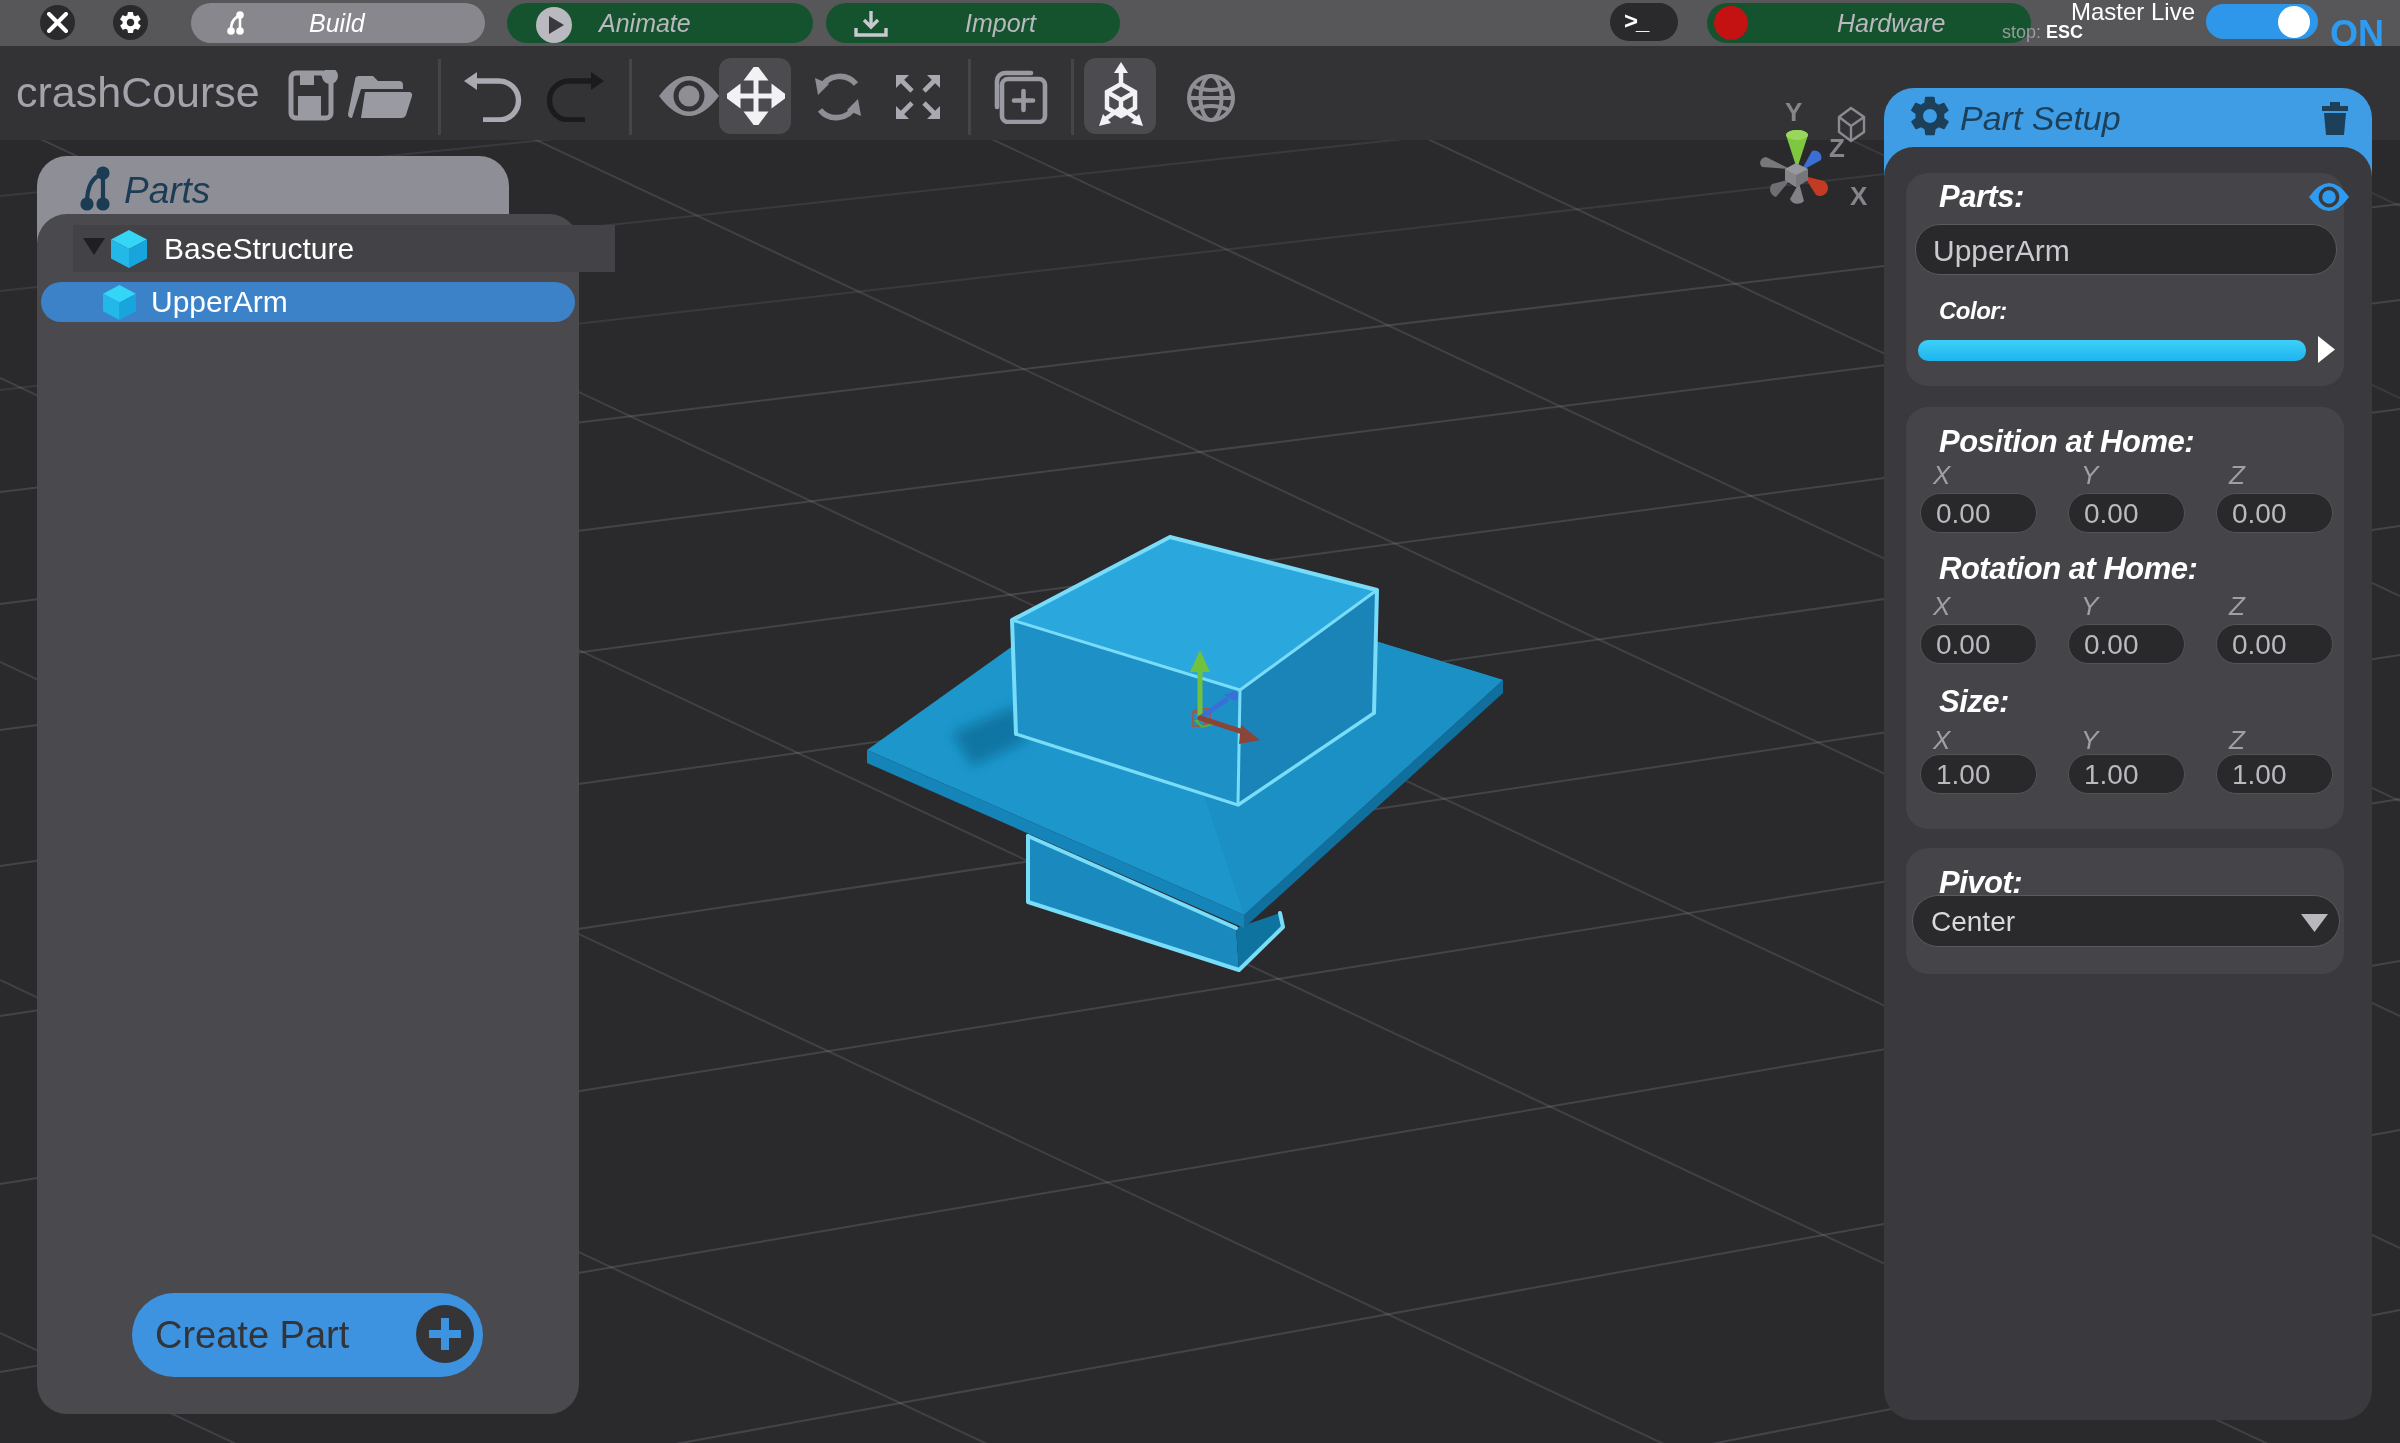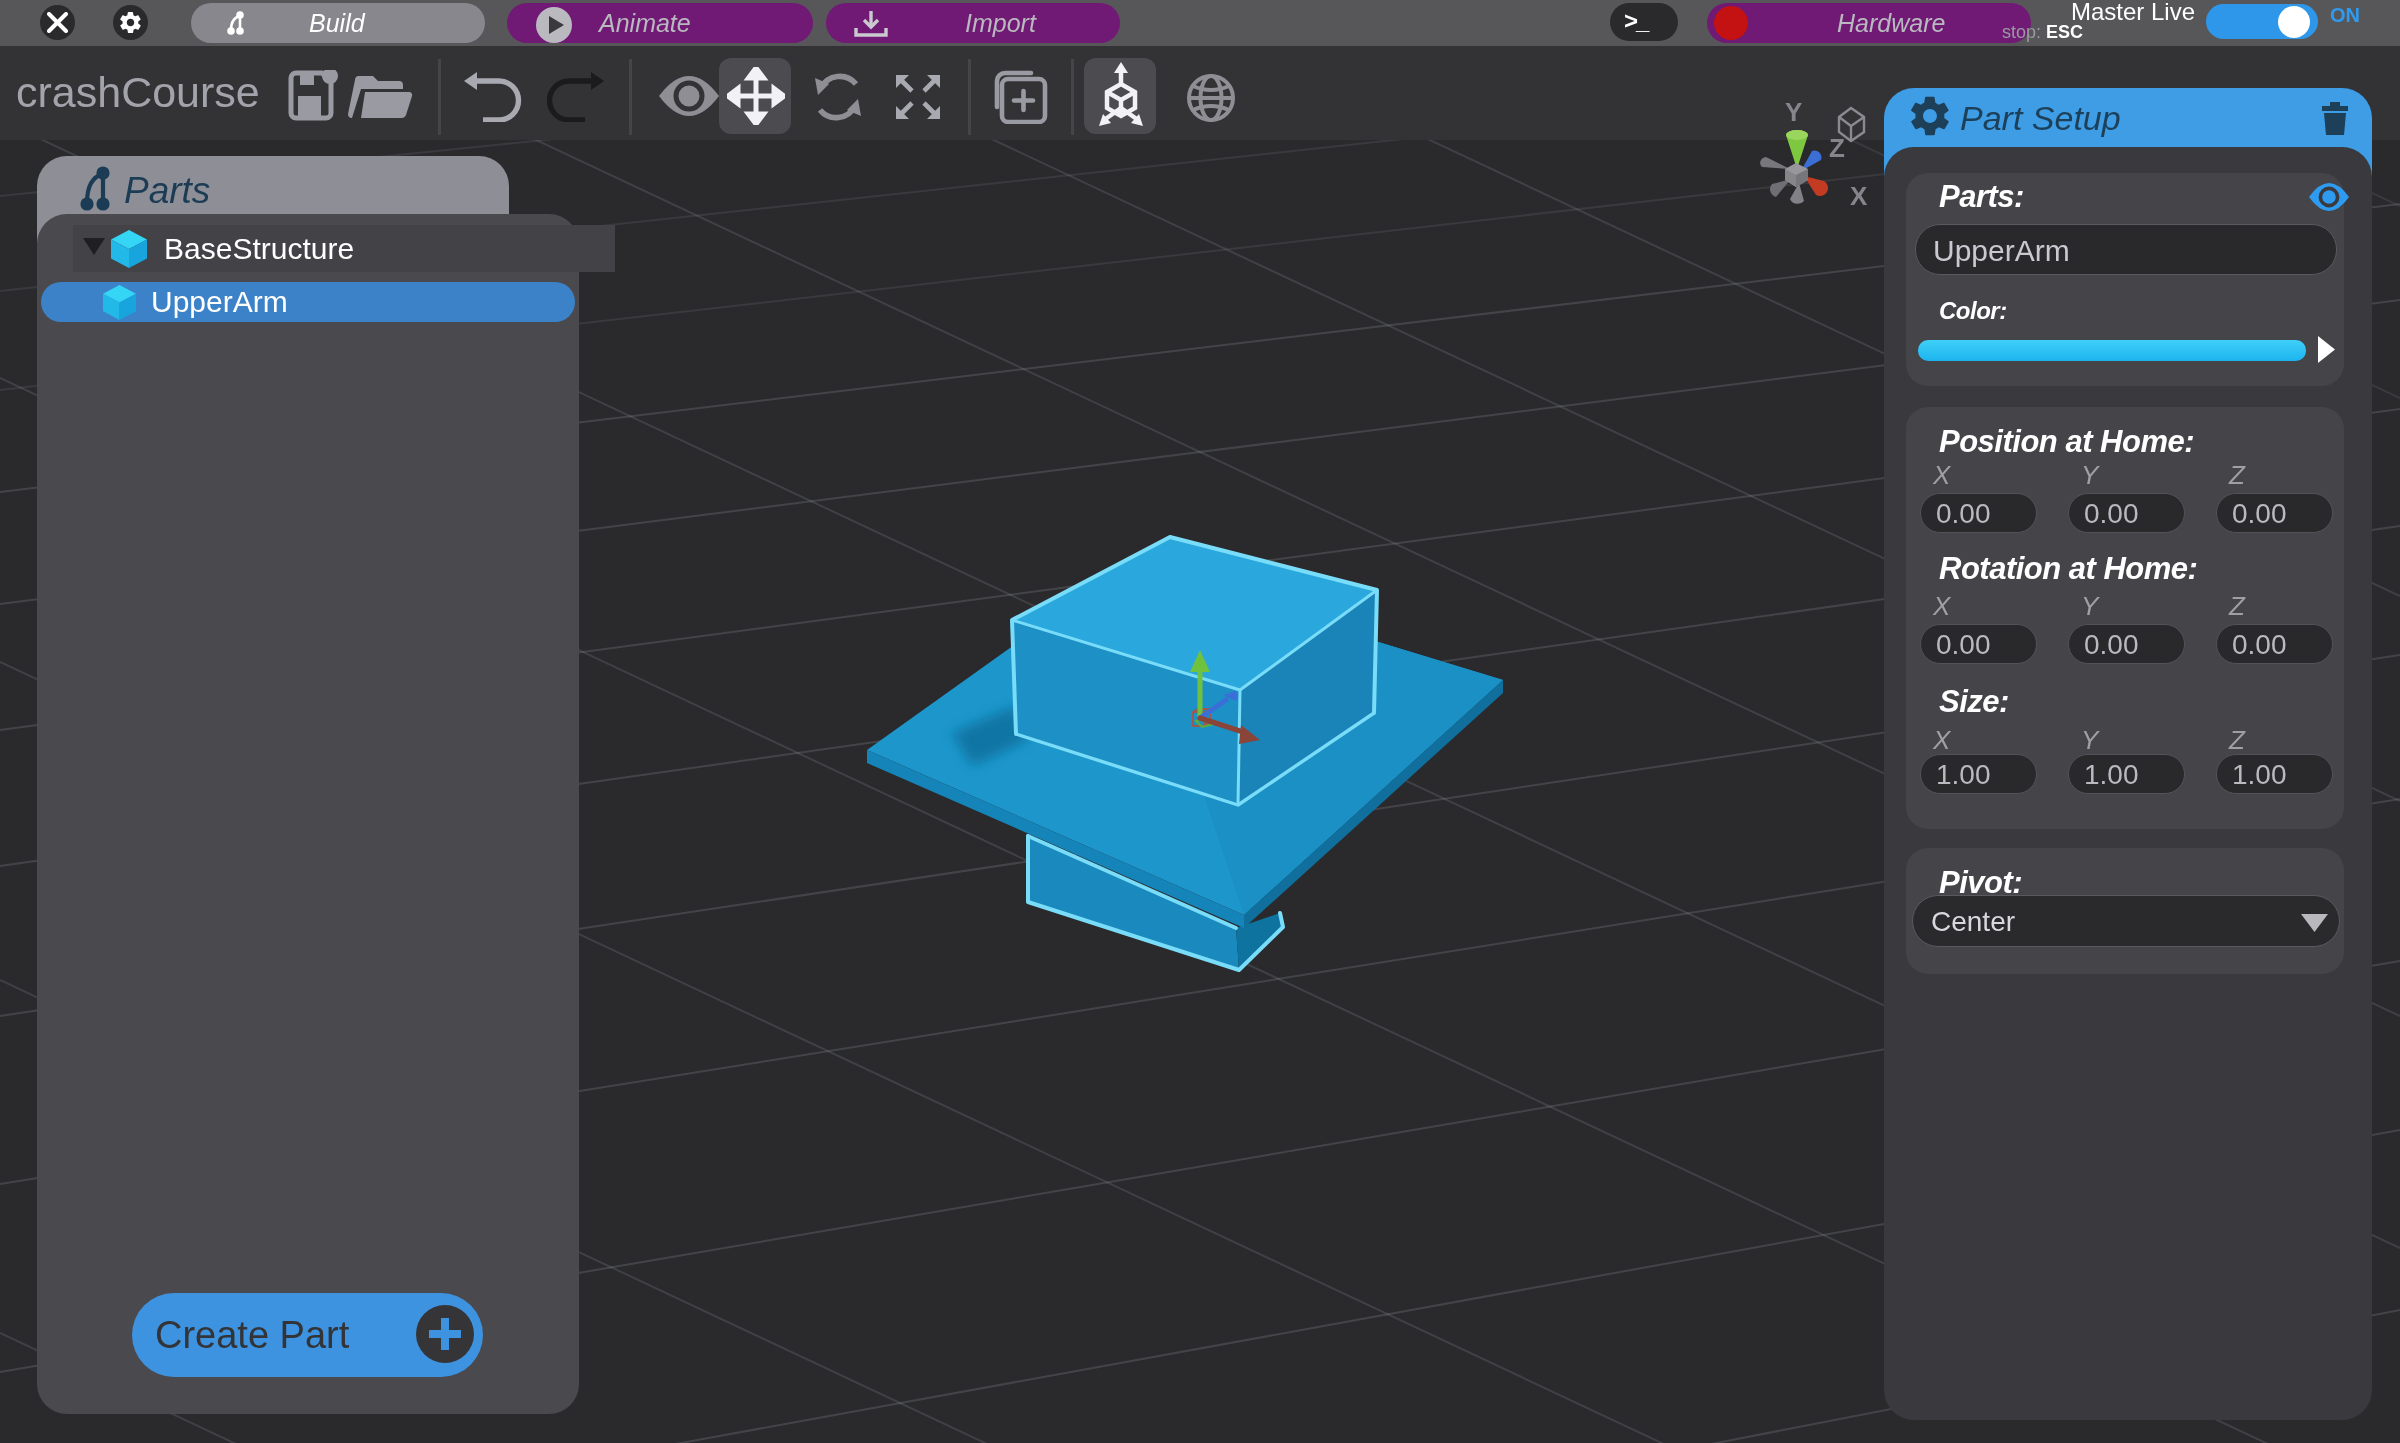--- a/index.html
+++ b/index.html
@@ -9,21 +9,21 @@
   #stage { position:relative; width:2400px; height:1443px; overflow:hidden; }
 
   
   #viewport { position:absolute; left:0; top:140px; width:2400px; height:1303px;
     background:#2a2a2d; overflow:hidden; }
 
 
   
   #topstrip { position:absolute; left:0; top:0; width:2400px; height:46px; background:#57575a; }
   .circbtn { position:absolute; top:5px; width:35px; height:35px; border-radius:50%; background:#2a2a2d; }
-  .pill { position:absolute; top:3px; height:40px; border-radius:20px; background:#701a75; }
+  .pill { position:absolute; top:3px; height:40px; border-radius:20px; background:#14532d; }
   .pill .lbl { position:absolute; top:0; line-height:40px; font-style:italic; font-size:25px; color:#b9b9bf; }
 
   
   #toolstrip { position:absolute; left:0; top:46px; width:2400px; height:94px; background:#333336; }
   .vsep { position:absolute; top:13px; width:3px; height:76px; background:#454548; }
   .toolhl { position:absolute; top:12px; width:72px; height:76px; border-radius:12px; background:#4b4b50; }
 
   
   #lpanel-head { position:absolute; left:37px; top:156px; width:472px; height:100px;
     border-radius:30px 30px 0 0; background:#8e8e96; }
@@ -252,21 +252,21 @@
     </div>
     <div class="pill" style="left:1707px; width:324px;">
       <div class="abs" style="left:7px; top:3px; width:34px; height:34px; border-radius:50%; background:#c41111;"></div>
       <span class="lbl" style="left:130px;">Hardware</span>
     </div>
     <div class="abs" style="left:2040px; top:-2px; width:155px; text-align:right; font-size:24px; color:#fff;">Master Live</div>
     <div class="abs" style="left:1928px; top:22px; width:155px; text-align:right; font-size:18px; color:#9a9aa0;">stop: <b style="color:#fff">ESC</b></div>
     <div class="abs" style="left:2206px; top:4px; width:112px; height:35px; border-radius:18px; background:#2e97e9;">
       <div class="abs" style="right:8px; top:1.5px; width:32px; height:32px; border-radius:50%; background:#fff;"></div>
     </div>
-    <div class="abs" style="left:2330px; top:4px; font-size:20px; font-weight:bold; color:#2e9bf0;">ON</div>
+    <div class="abs" style="left:2330px; top:13px; font-size:36px; font-weight:bold; color:#2e9bf0;">ON</div>
   </div>
   <svg class="abs" style="left:1740px; top:60px" width="160" height="170" viewBox="1740 60 160 170">
       <g id="viewgizmo">
         <text x="1785" y="121" font-size="26" font-weight="bold" fill="#85858b">Y</text>
         <path d="M1839 117 l12 -9 13 9 v15 l-13 9 -12 -9 z" fill="none" stroke="#8a8a90" stroke-width="2.4"></path>
         <path d="M1839 117 l12 9 13 -9 M1851 126 v15" fill="none" stroke="#8a8a90" stroke-width="2.4"></path>
         <text x="1829" y="157" font-size="26" font-weight="bold" fill="#85858b">Z</text>
         <text x="1850" y="205" font-size="26" font-weight="bold" fill="#85858b">X</text>
 
         <path d="M1790 169 L1766 157 a7 6 0 0 0 -4 10 Z" fill="#77777c"></path>

